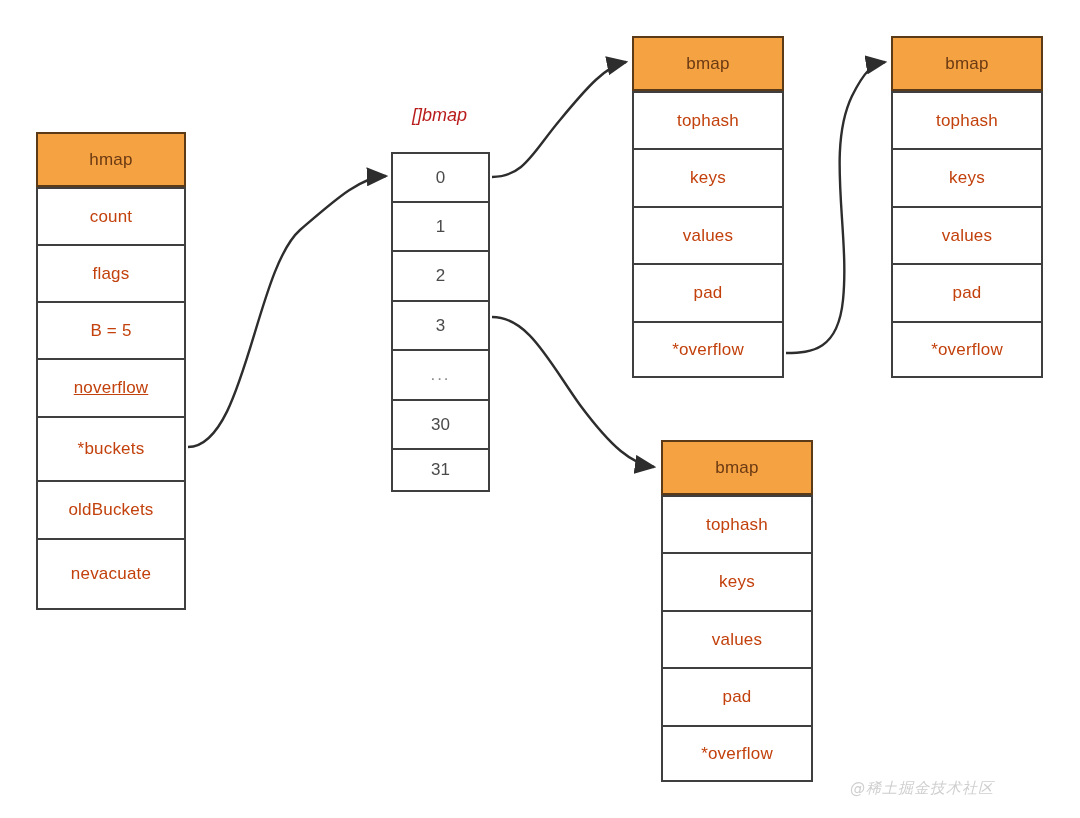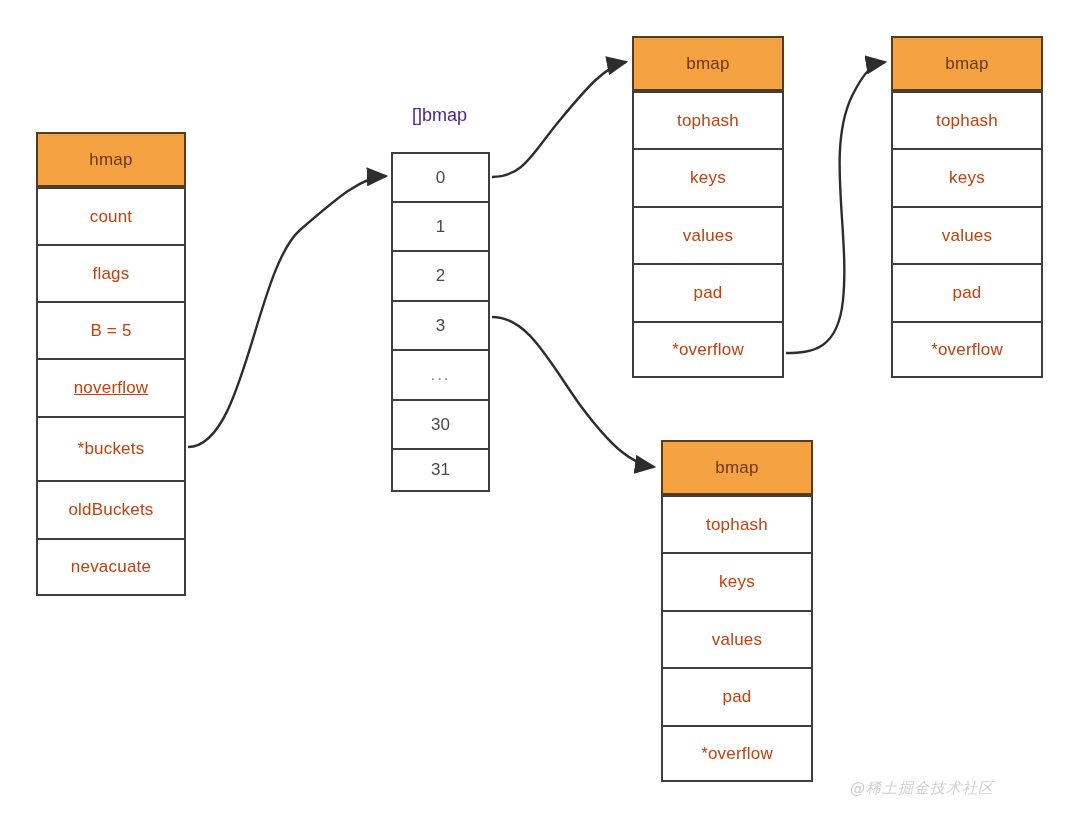--- a/index.html
+++ b/index.html
@@ -68,23 +68,24 @@
     border-bottom-width: 2px;
   }
   .slice .cell.ellipsis {
     color: #8a8a8a;
     letter-spacing: 2px;
   }
 
   
   .caption {
     position: absolute;
-    color: #4c1d95;
+    color: #b91c1c;
     font-size: 18px;
     white-space: nowrap;
+    font-style: italic;
   }
 
   
   #arrows {
     position: absolute;
     left: 0;
     top: 0;
     width: 1080px;
     height: 818px;
     pointer-events: none;
@@ -127,21 +128,21 @@
   </svg>
 
   <div class="struct" id="hmap" style="left:36px; top:132px; width:150px;">
     <div class="row header" style="height:55px;">hmap</div>
     <div class="row" style="height:57px;">count</div>
     <div class="row" style="height:57px;">flags</div>
     <div class="row" style="height:57px;">B = 5</div>
     <div class="row" style="height:58px;text-decoration:underline;">noverflow</div>
     <div class="row" style="height:64px;">*buckets</div>
     <div class="row" style="height:58px;">oldBuckets</div>
-    <div class="row" style="height:58px;">nevacuate</div>
+    <div class="row" style="height:72px;">nevacuate</div>
   </div>
 
   <div class="caption" style="left:412px; top:105px;">[]bmap</div>
 
   <div class="slice" id="bucket-array" style="left:391px; top:152px; width:99px;">
     <div class="cell" style="height:49px;">0</div>
     <div class="cell" style="height:49px;">1</div>
     <div class="cell" style="height:50px;">2</div>
     <div class="cell" style="height:49px;">3</div>
     <div class="cell ellipsis" style="height:50px;">...</div>

